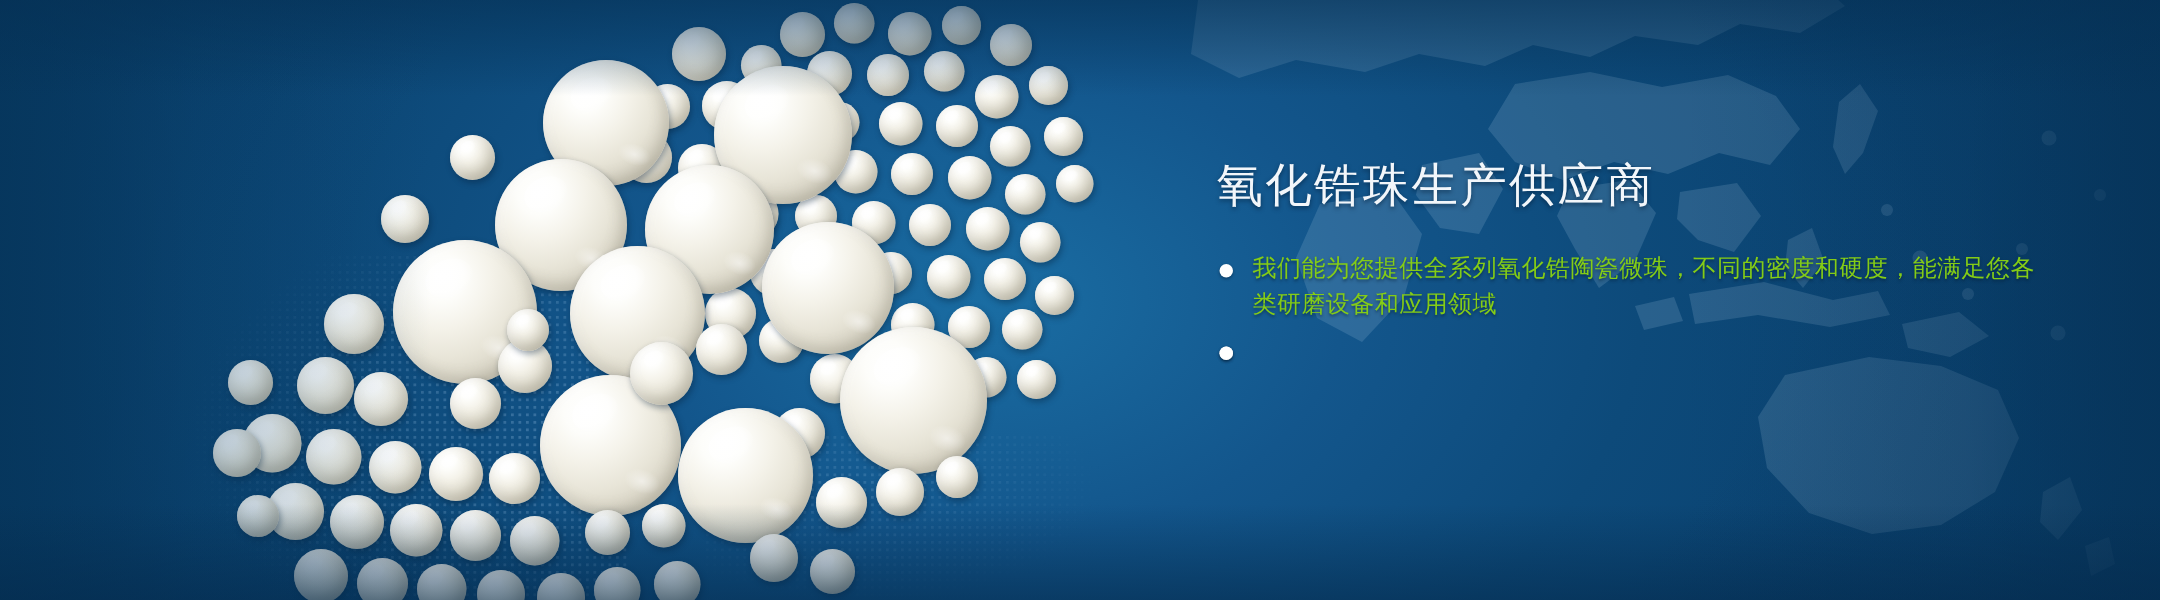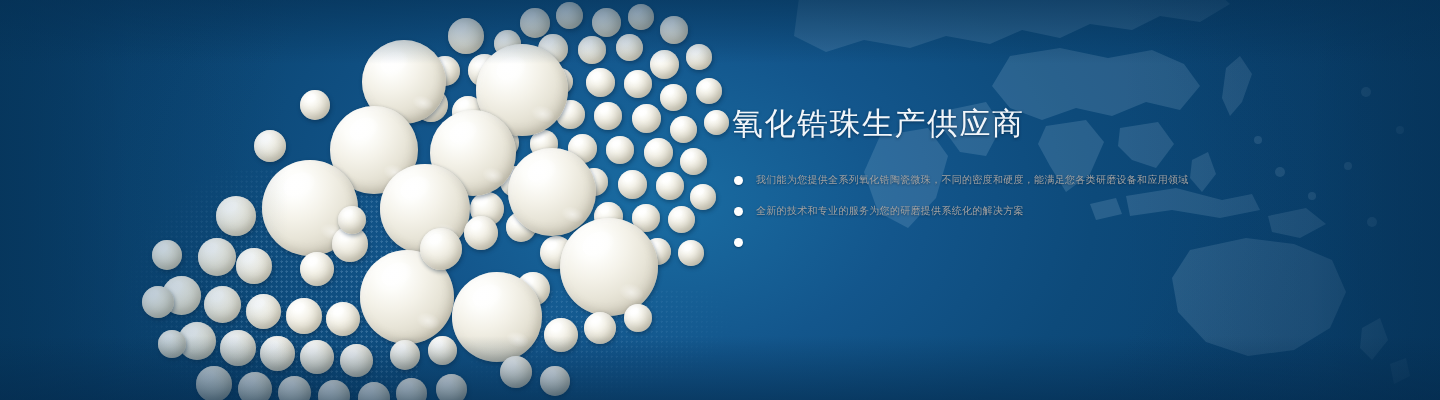--- a/index.html
+++ b/index.html
@@ -139,21 +139,21 @@
     height: 17%;
     border-radius: 50%;
     background: radial-gradient(ellipse at 50% 50%,
         rgba(255,255,255,0.50) 0%, rgba(255,255,255,0) 72%);
     transform: rotate(18deg);
   }
 
   
   .copy {
     position: absolute;
-    left: 732px;
+    left: 811px;
     top: 104px;
     width: 560px;
   }
   .headline {
     margin: 0;
     font-size: 31px;
     line-height: 40px;
     font-weight: 400;
     letter-spacing: 1.5px;
     color: #f2f6fa;
@@ -162,23 +162,23 @@
   }
   .bullets {
     list-style: none;
     margin: 24px 0 0 0;
     padding: 0;
   }
   .bullet {
     position: relative;
     padding-left: 24px;
     margin-bottom: 7px;
-    font-size: 10px;
+    font-size: 16px;
     line-height: 24px;
-    color: #a3a3a3;
+    color: #84cc16;
     letter-spacing: 0.3px;
     text-shadow: 0 1px 2px rgba(2,22,44,0.50);
   }
   .bullet:last-child { margin-bottom: 0; }
   .dot {
     position: absolute;
     left: 2px;
     top: 8px;
     width: 9px;
     height: 9px;
@@ -358,21 +358,20 @@
   <div class="copy">
     <h1 class="headline">氧化锆珠生产供应商</h1>
 
     <ul class="bullets">
       <li class="bullet">
         <span class="dot"></span>
         <span>我们能为您提供全系列氧化锆陶瓷微珠，不同的密度和硬度，能满足您各类研磨设备和应用领域</span>
       </li>
       <li class="bullet">
         <span class="dot"></span>
-        <span>全新的技术和专业的服务为您的研磨提供系统化的解决方案</span>
       </li>
       <li class="bullet">
         <span class="dot"></span>
       </li>
     </ul>
   </div>
 
 </div>
 
 </body></html>

